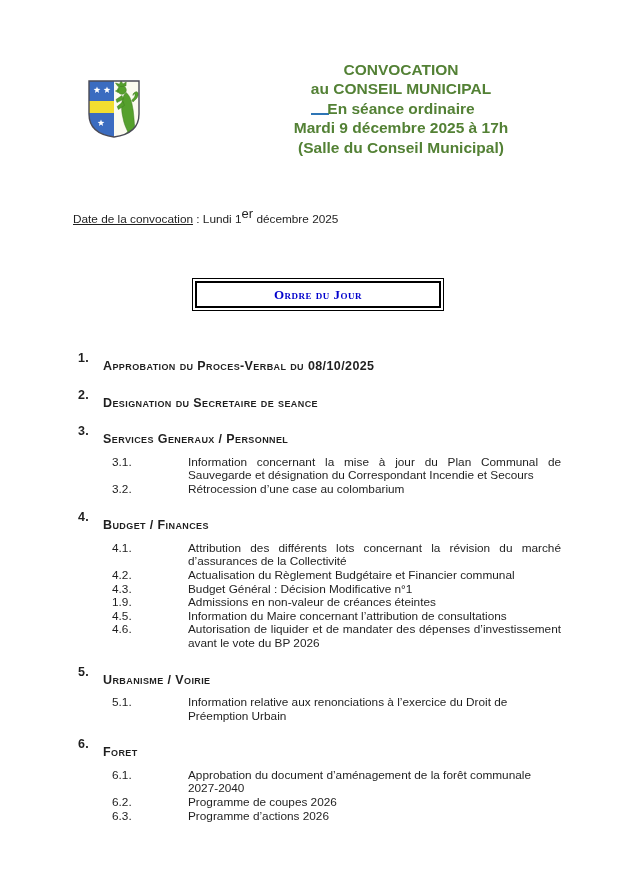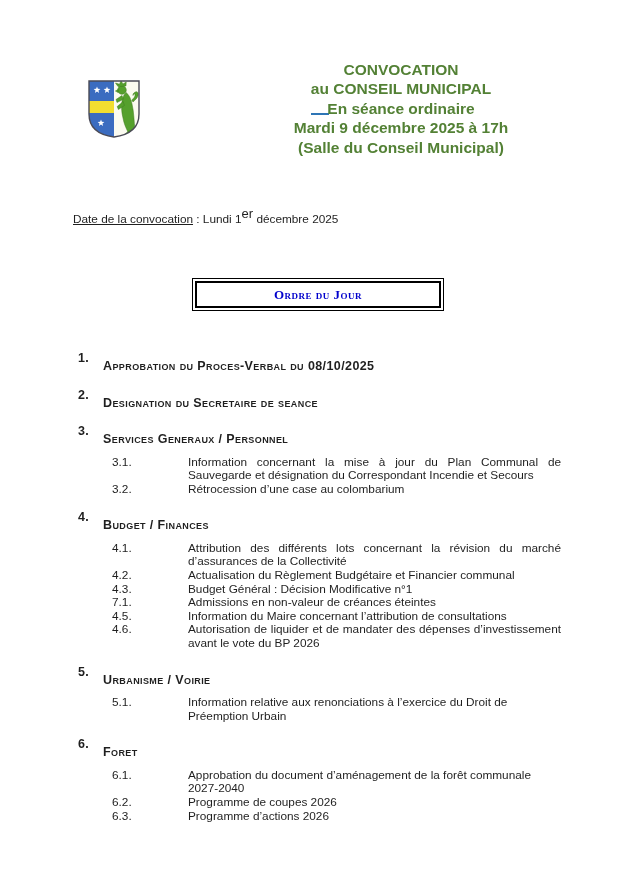--- a/index.html
+++ b/index.html
@@ -169,21 +169,21 @@
           </div>
           <div class="subitem">
             <span class="sub-num">4.2.</span>
             <span class="sub-text">Actualisation du Règlement Budgétaire et Financier communal</span>
           </div>
           <div class="subitem">
             <span class="sub-num">4.3.</span>
             <span class="sub-text">Budget Général : Décision Modificative n°1</span>
           </div>
           <div class="subitem">
-            <span class="sub-num">7.1.</span>
+            <span class="sub-num">1.9.</span>
             <span class="sub-text">Admissions en non-valeur de créances éteintes</span>
           </div>
           <div class="subitem">
             <span class="sub-num">4.5.</span>
             <span class="sub-text">Information du Maire concernant l’attribution de consultations</span>
           </div>
           <div class="subitem justify">
             <span class="sub-num">4.6.</span>
             <span class="sub-text">Autorisation de liquider et de mandater des dépenses d’investissement avant le vote du BP 2026</span>
           </div>

